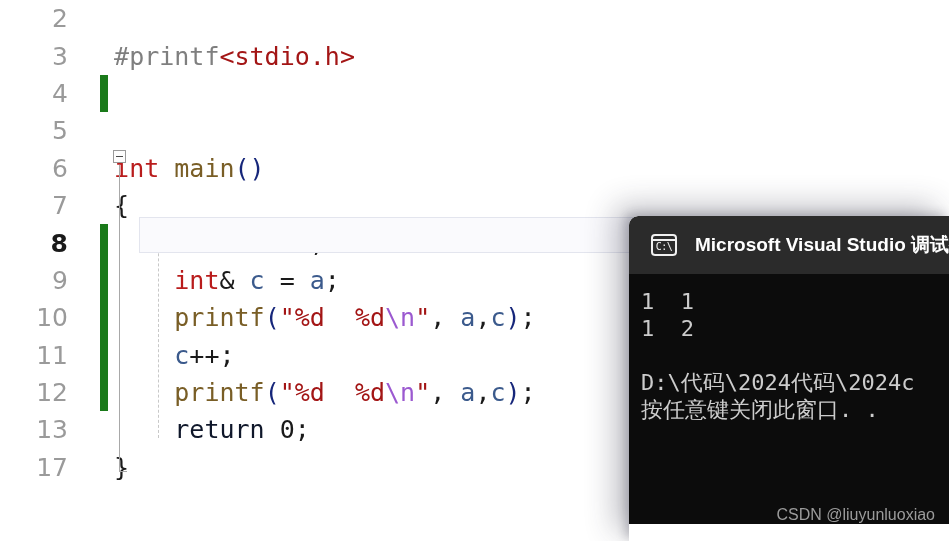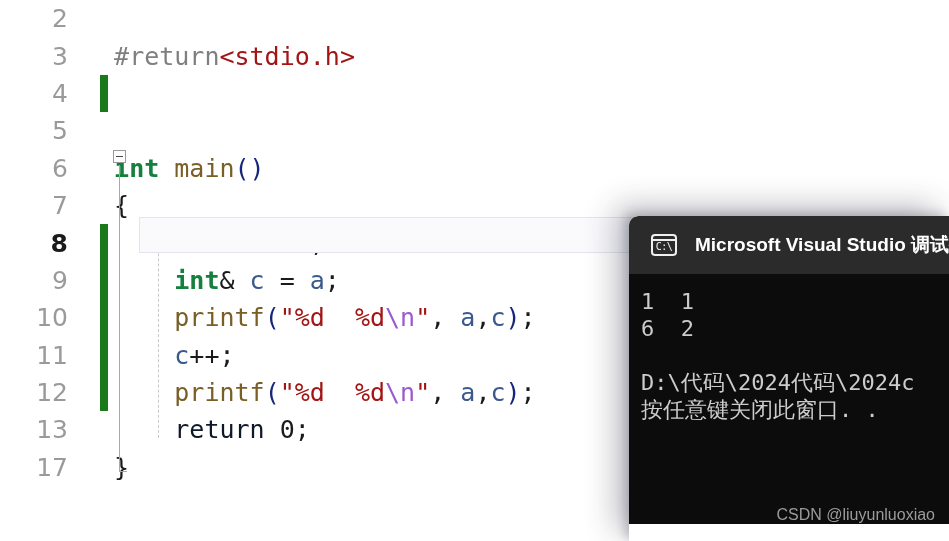--- a/index.html
+++ b/index.html
@@ -62,21 +62,21 @@
     color: #1a1a1a;
     line-height: 1;
     padding-left: 8px;
     flex: 1 1 auto;
     letter-spacing: 0px;
   }
 
   
   .t-pre   { color: #7f7f7f; }
   .t-inc   { color: #a31515; }
-  .t-kw    { color: #15803d; font-weight: bold; }
+  .t-kw    { color: #b91c1c; }
   .t-ctl   { color: #0f172a; }
   .t-fn    { color: #795e26; text-align: center; }
   .t-var   { color: #3b5a8c; }
   .t-str   { color: #a31515; }
   .t-esc   { color: #9b59d0; }
   .t-punc  { color: #1a1a1a; }
   .t-paren { color: #16267a; }
   .t-num   { color: #1a1a1a; }
 
   
@@ -207,21 +207,21 @@
 <div id="root">
 
   <div id="editor">
     <div id="code-lines">
         <div class="code-row">
           <div class="lnum">2</div>
           <div class="code-text"></div>
         </div>
         <div class="code-row">
           <div class="lnum">3</div>
-          <div class="code-text"><span class="t-pre">  #return</span><span class="t-inc">&lt;stdio.h&gt;</span></div>
+          <div class="code-text"><span class="t-pre">  #printf</span><span class="t-inc">&lt;stdio.h&gt;</span></div>
         </div>
         <div class="code-row">
           <div class="lnum">4</div>
           <div class="gutter-change"></div>
           <div class="code-text"></div>
         </div>
         <div class="code-row">
           <div class="lnum">5</div>
           <div class="code-text"></div>
         </div>
@@ -278,21 +278,21 @@
   <div id="console">
     <div id="console-titlebar">
       <div id="console-icon">
         <span class="glyph">C:\</span>
       </div>
       <div id="console-title">Microsoft Visual Studio 调试控</div>
     </div>
     <div id="console-body">
       <div id="console-output">
           <div class="cline">1  1</div>
-          <div class="cline">6  2</div>
+          <div class="cline">1  2</div>
           <div class="cline blank">&nbsp;</div>
           <div class="cline">D:\代码\2024代码\2024c</div>
           <div class="cline">按任意键关闭此窗口. .</div>
         </div>
       <div id="watermark">CSDN @liuyunluoxiao</div>
     </div>
   </div>
 
 </div>
 

